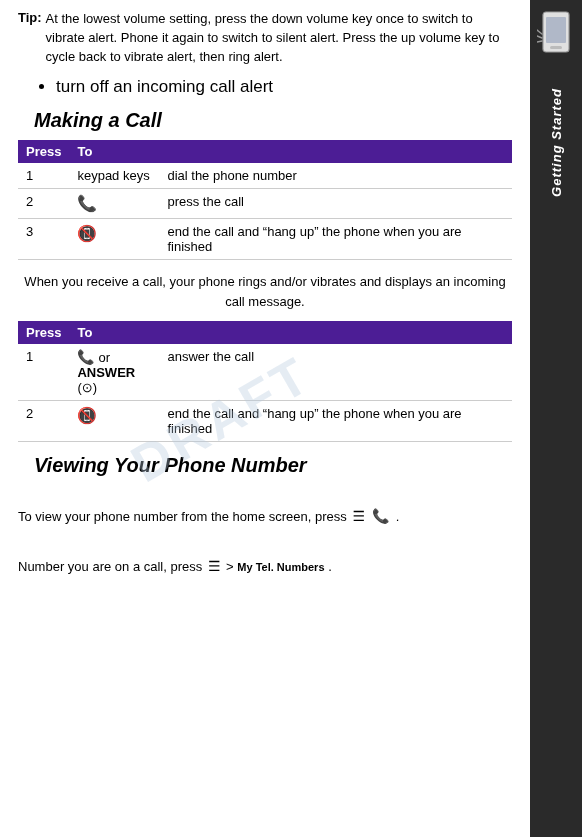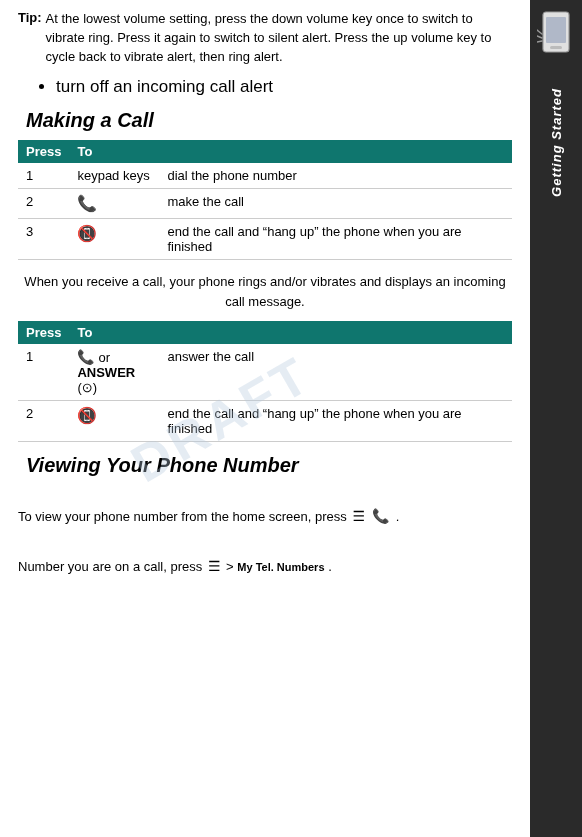--- a/index.html
+++ b/index.html
@@ -80,34 +80,34 @@
       margin-left: 18px;
       list-style: disc;
       margin-bottom: 8px;
     }
 
     
     .section-heading {
       font-size: 20px;
       font-weight: bold;
       font-style: italic;
-      margin: 10px 0 8px 8px;
+      margin: 10px 0 8px 16px;
       color: #000;
     }
 
     
     .press-table {
       width: 100%;
       border-collapse: collapse;
       margin-bottom: 12px;
       font-size: 13px;
     }
 
     .press-table thead tr {
-      background: #0f766e;
+      background: #4c1d95;
       color: #fff;
     }
 
     .press-table thead th {
       padding: 4px 8px;
       text-align: left;
       font-weight: bold;
       font-size: 13px;
     }
 
@@ -160,21 +160,21 @@
     }
   </style>
 </head>
 <body>
 
 <div class="page-container">
   <div class="main-content">
 
     <div class="tip-section">
       <span class="tip-label">Tip:</span>
-      <span class="tip-text">At the lowest volume setting, press the down volume key once to switch to vibrate ring. Press it again to switch to silent alert. Press the up volume key to cycle back to vibrate alert, then ring alert.</span>
+      <span class="tip-text">At the lowest volume setting, press the down volume key once to switch to vibrate alert. Phone it again to switch to silent alert. Press the up volume key to cycle back to vibrate alert, then ring alert.</span>
     </div>
 
     <ul style="margin-bottom:8px; margin-left:20px;">
       <li class="bullet-item">turn off an incoming call alert</li>
     </ul>
 
     <div class="section-heading">Making a Call</div>
 
     <table class="press-table">
       <thead>
@@ -187,21 +187,21 @@
         <tr>
           <td>1</td>
           <td class="press-col">keypad keys</td>
           <td>dial the phone number</td>
         </tr>
         <tr>
           <td>2</td>
           <td class="press-col">
             <span style="font-size:16px;">📞</span>
           </td>
-          <td>make the call</td>
+          <td>press the call</td>
         </tr>
         <tr>
           <td>3</td>
           <td class="press-col">
             <span style="font-size:16px;">📵</span>
           </td>
           <td>end the call and “hang up” the phone when you are finished</td>
         </tr>
       </tbody>
     </table>

